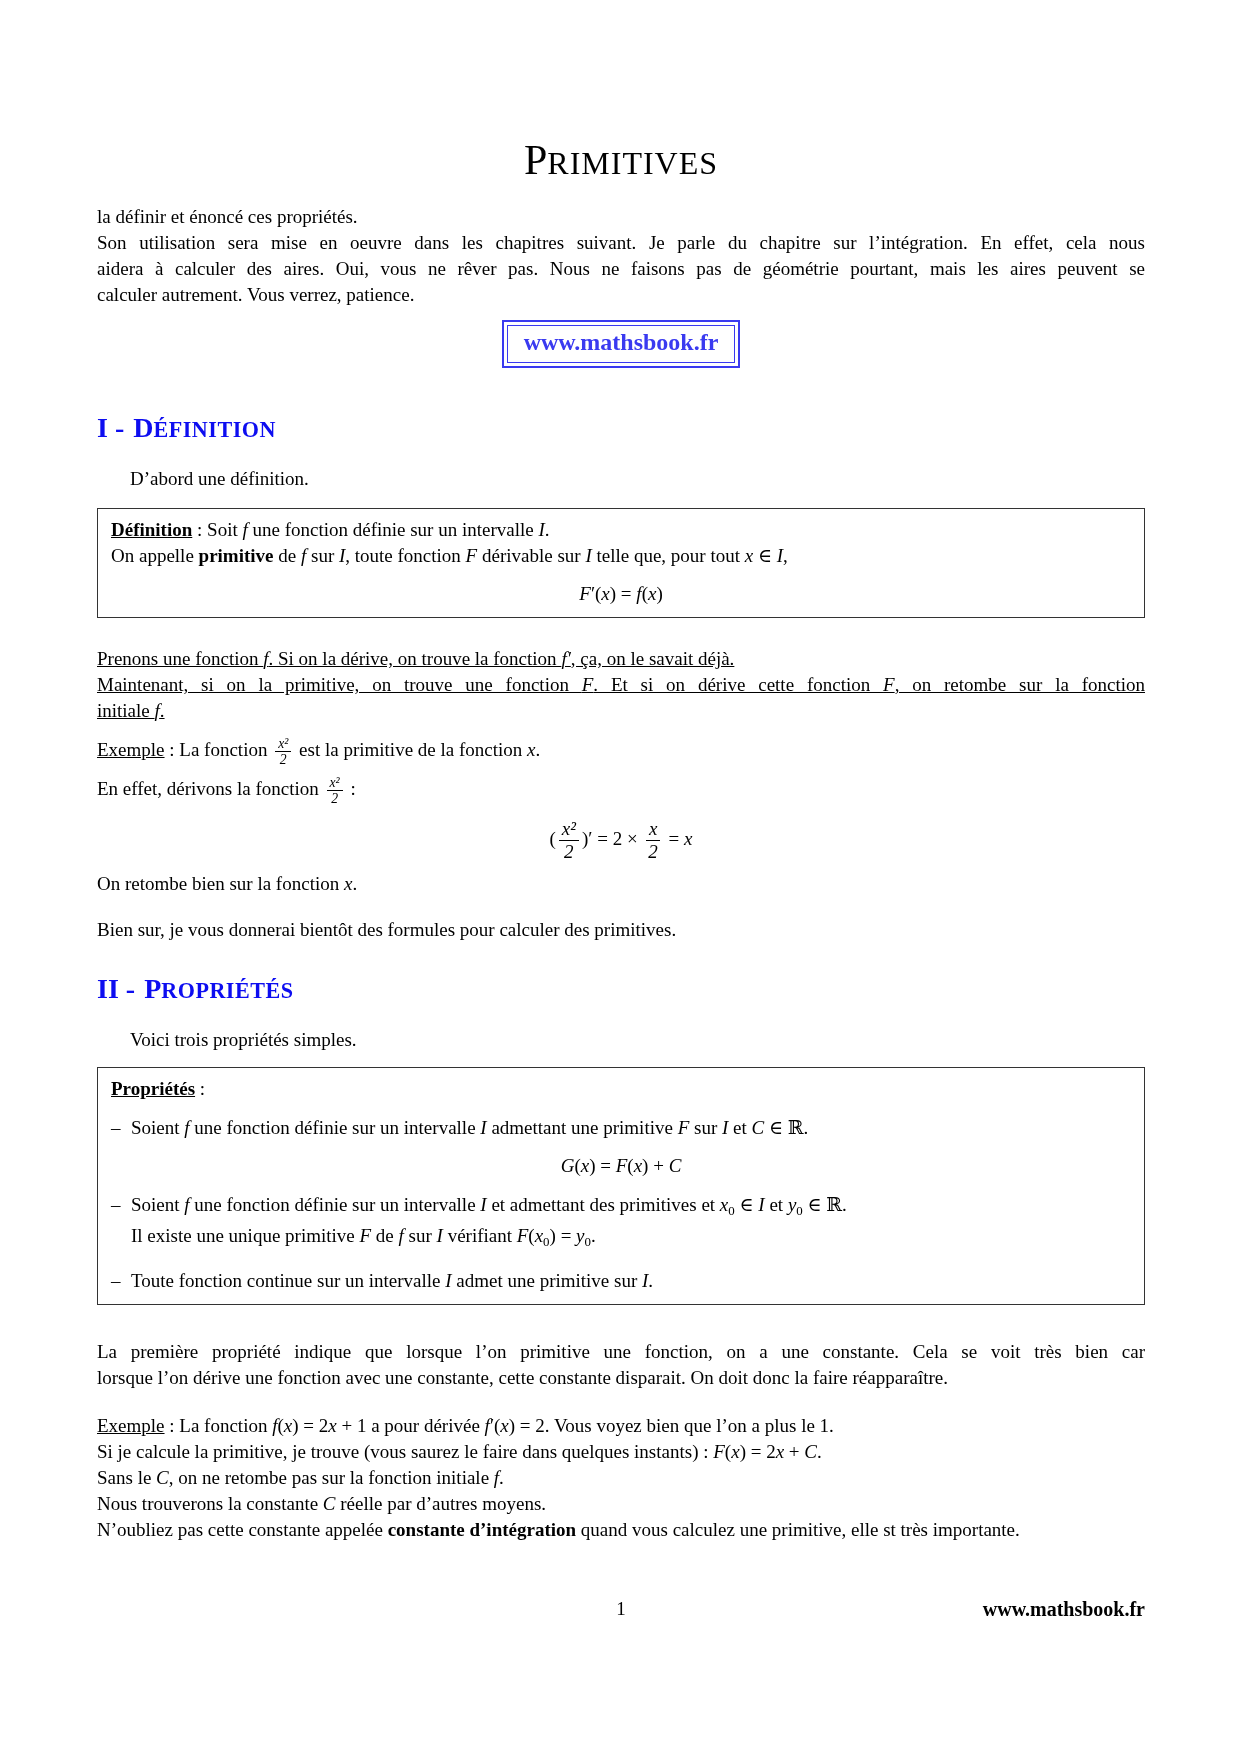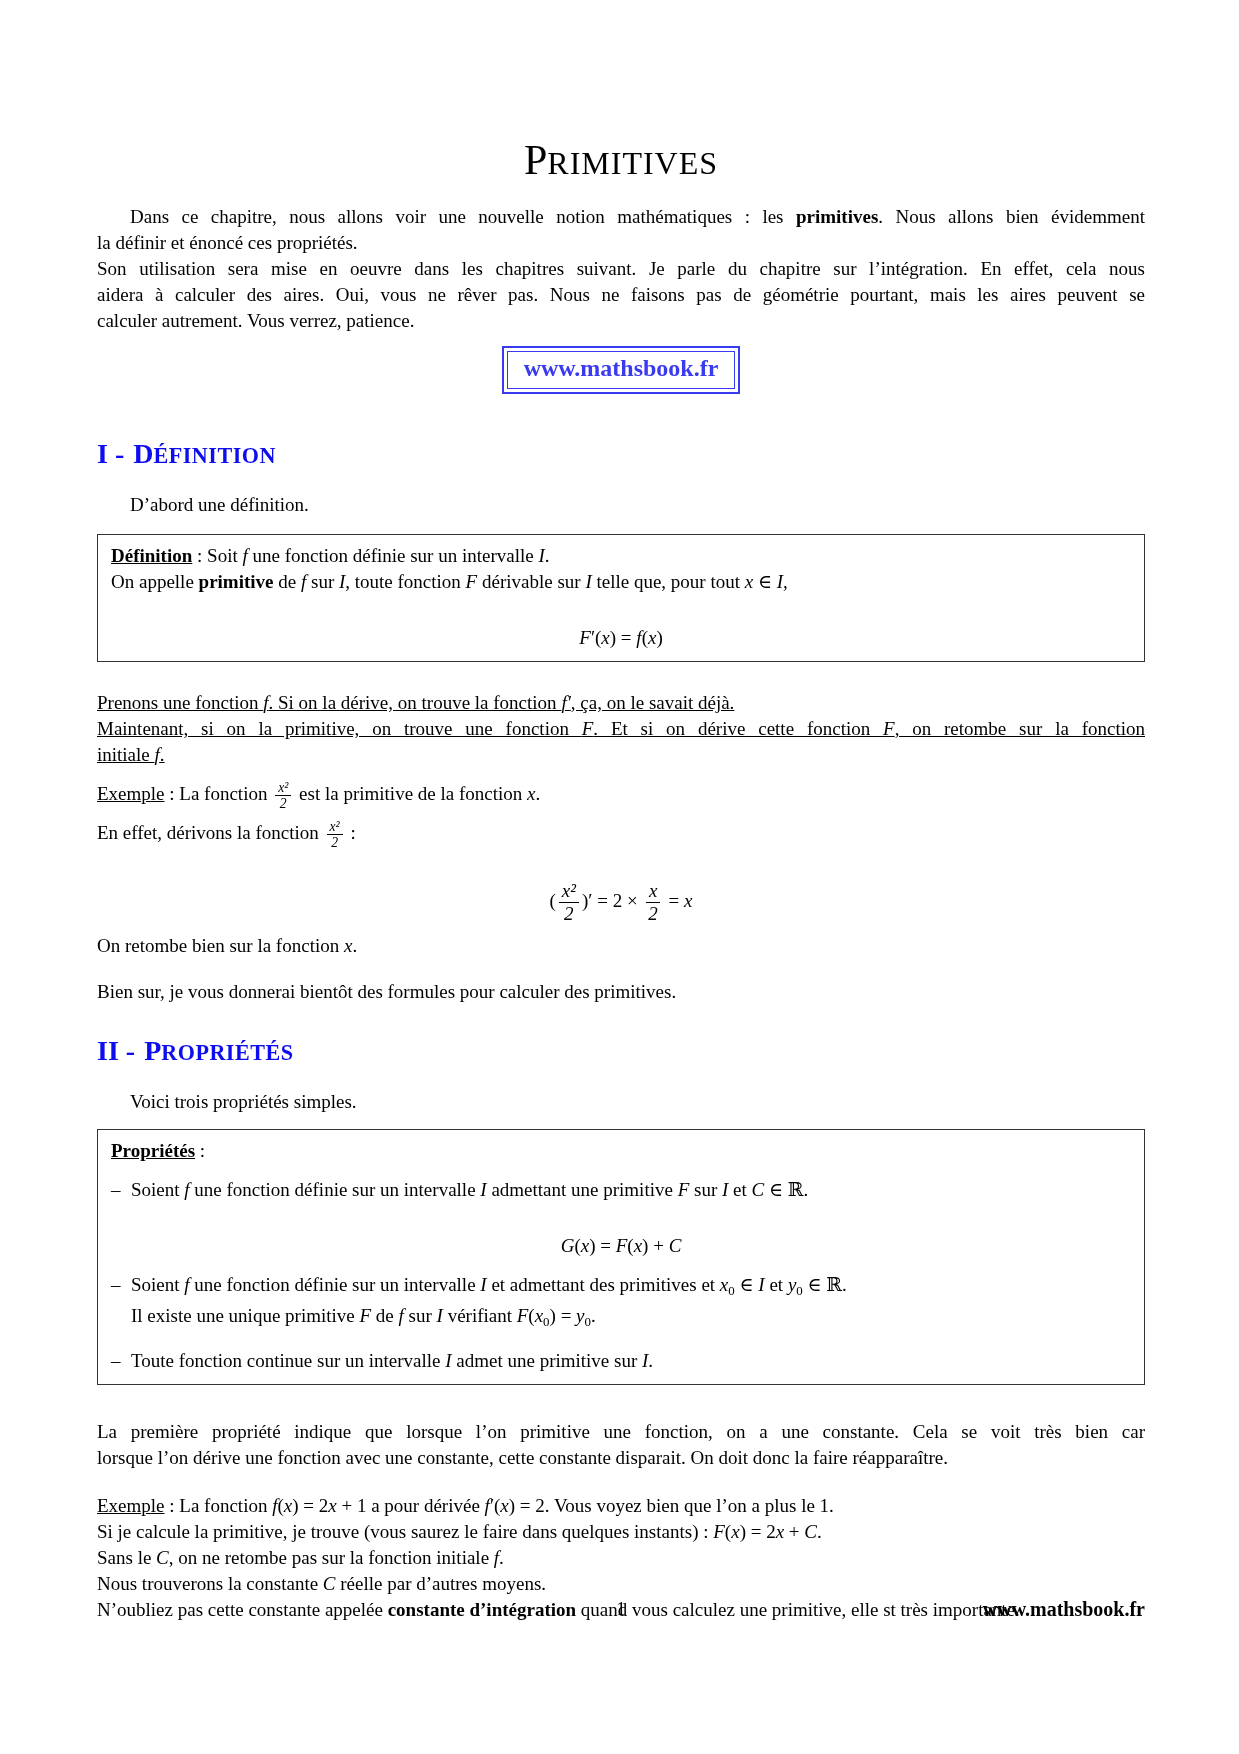--- a/index.html
+++ b/index.html
@@ -17,21 +17,21 @@
     overflow:hidden;
   }
   
   .doc-title{padding-top:136px;text-align:center;}
   .t-init{font-size:42px;}
   .t-rest{font-size:32px;letter-spacing:1px;}
   
   .para{margin:0;}
   .ln{line-height:26px;}
   .ln-j{text-align:justify;text-align-last:justify;}
-  .ln-c{text-align:center;margin-top:30px;}
+  .ln-c{text-align:center;margin-top:12px;}
   .ln-i{text-indent:33px;}
   .ln-ls{display:flex;}
   .dash{width:20px;flex:none;}
   .li-body{flex:1;}
   .ln-lc{padding-left:20px;}
   
   .sg{}
   .sg-b{font-weight:bold;}
   .sg-u{text-decoration:underline;}
   .sg-bu{font-weight:bold;text-decoration:underline;}
@@ -77,21 +77,20 @@
   .footer-site{position:absolute;right:0;top:0;font-weight:bold;font-size:20px;}
 </style>
 </head>
 <body>
 
 <div class="page">
 
   <div class="doc-title"><span class="t-init">P</span><span class="t-rest">RIMITIVES</span></div>
 
   <div class="para intro">
-      <div class="ln ln-j ln-i"><span class="sg">Dans ce chapitre, nous allons voir une nouvelle notion mathématiques : les </span><span class="sg-b">primitives</span><span class="sg">. Nous allons bien évidemment</span></div>
       <div class="ln"><span class="sg">la définir et énoncé ces propriétés.</span></div>
       <div class="ln ln-j"><span class="sg">Son utilisation sera mise en oeuvre dans les chapitres suivant. Je parle du chapitre sur l’intégration. En effet, cela nous</span></div>
       <div class="ln ln-j"><span class="sg">aidera à calculer des aires. Oui, vous ne rêver pas. Nous ne faisons pas de géométrie pourtant, mais les aires peuvent se</span></div>
       <div class="ln"><span class="sg">calculer autrement. Vous verrez, patience.</span></div>
     </div>
 
   <div class="banner-wrap">
     <div class="banner">
       <div class="banner-inner">www.mathsbook.fr</div>
     </div>

